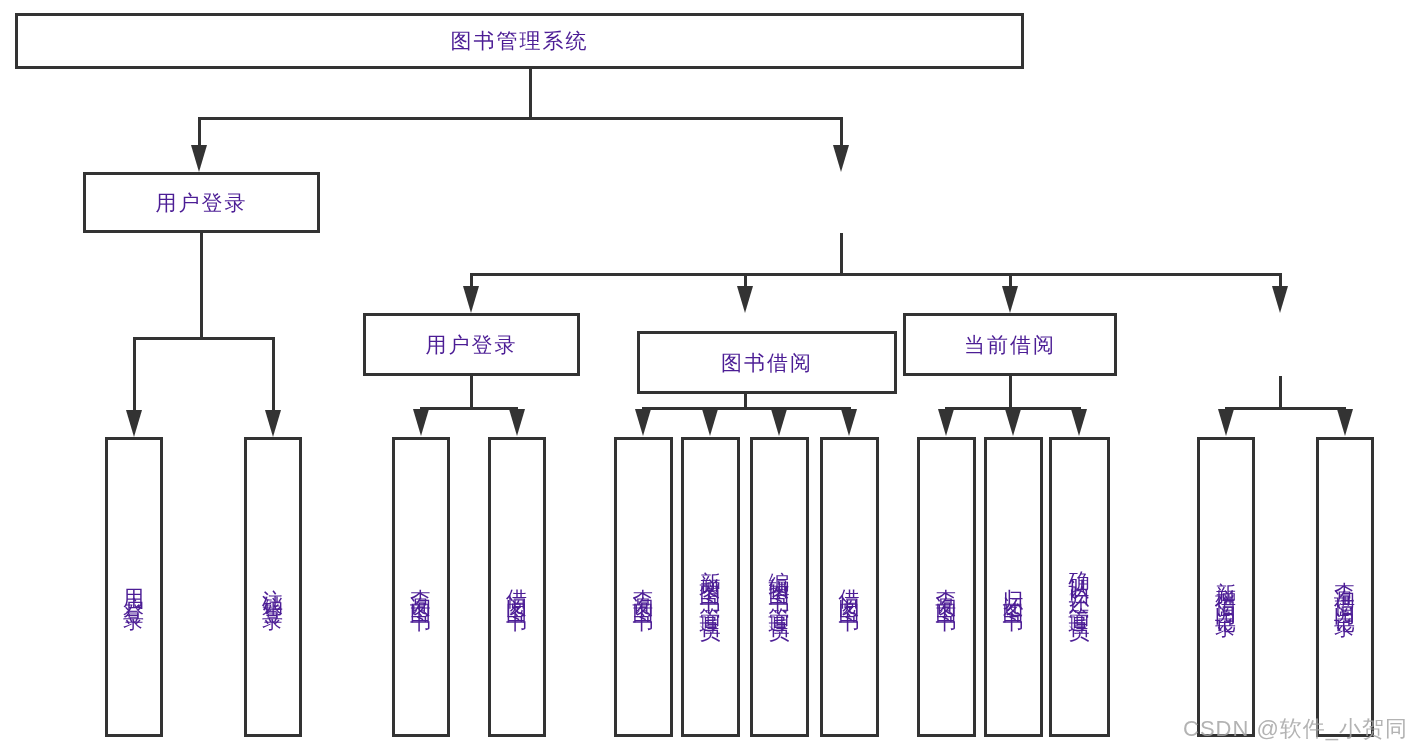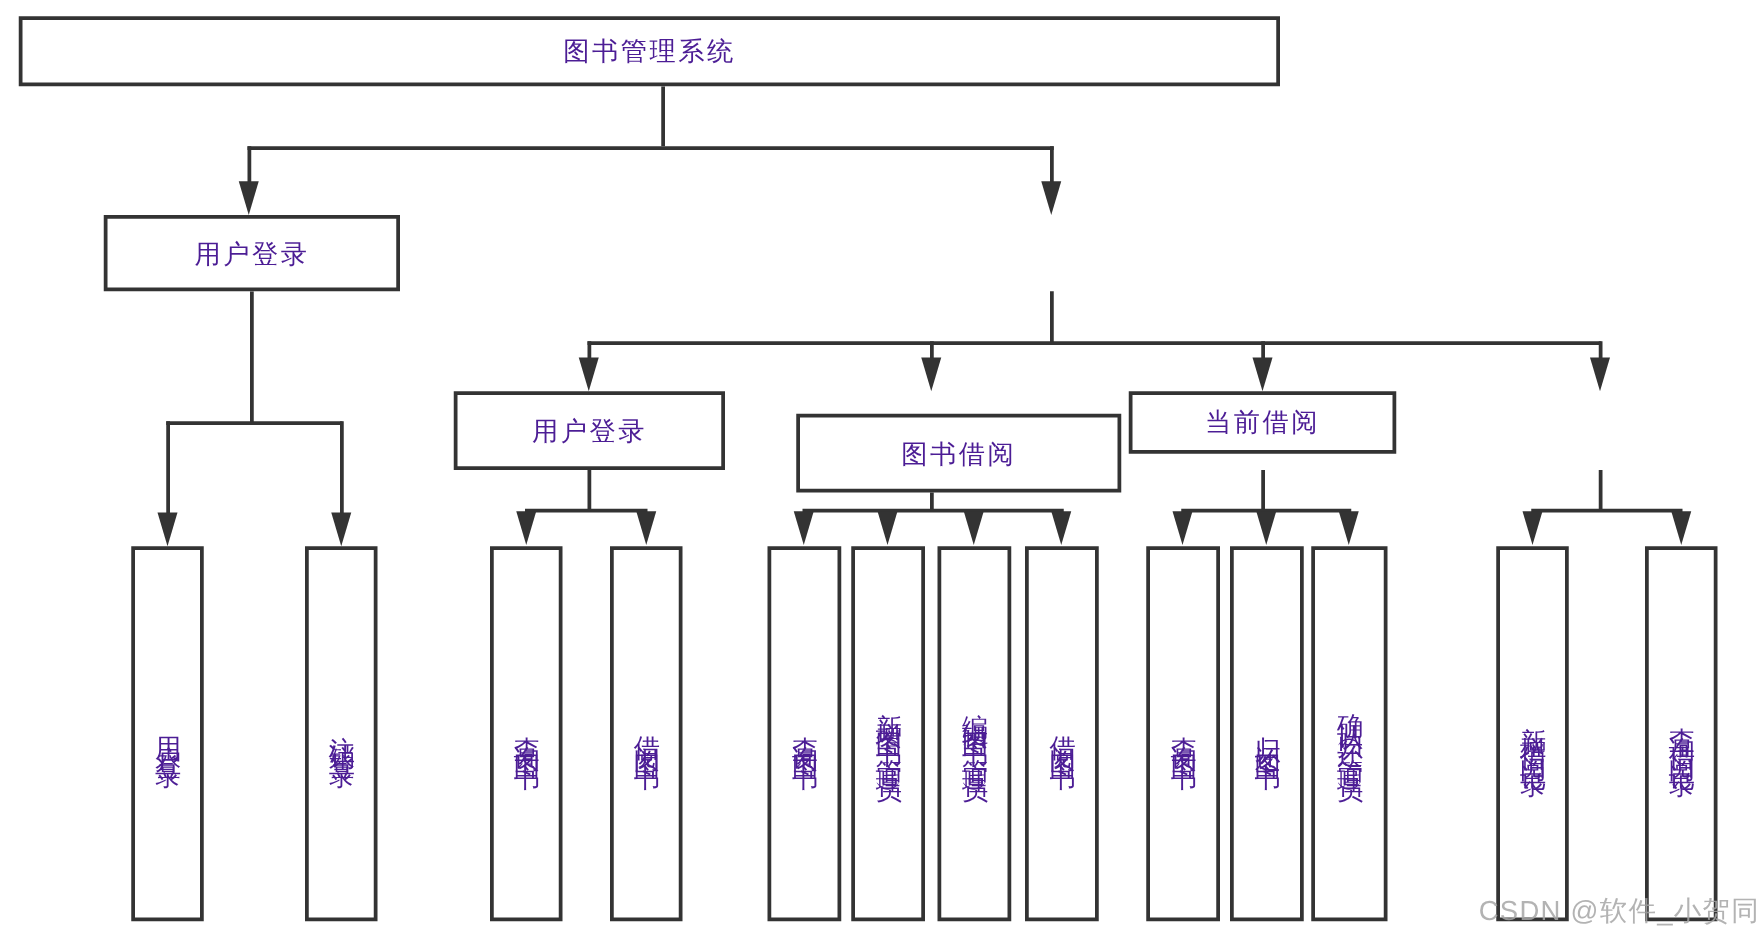--- a/index.html
+++ b/index.html
@@ -56,21 +56,21 @@
 <body>
 
 <div id="stage">
 
   <div class="box" style="left:15px;top:13px;width:1009px;height:56px;">图书管理系统</div>
 
   <div class="box" style="left:83px;top:172px;width:237px;height:61px;">用户登录</div>
 
   <div class="box" style="left:363px;top:313px;width:217px;height:63px;">用户登录</div>
   <div class="box" style="left:637px;top:331px;width:260px;height:63px;">图书借阅</div>
-  <div class="box" style="left:903px;top:313px;width:214px;height:50px;">当前借阅</div>
+  <div class="box" style="left:903px;top:313px;width:214px;height:63px;">当前借阅</div>
 
   <div class="box vbox" style="left:105px;top:437px;width:58px;height:300px;">用户登录</div>
   <div class="box vbox" style="left:244px;top:437px;width:58px;height:300px;">注销登录</div>
 
   <div class="box vbox" style="left:392px;top:437px;width:58px;height:300px;">查询图书</div>
   <div class="box vbox" style="left:488px;top:437px;width:58px;height:300px;">借阅图书</div>
 
   <div class="box vbox" style="left:614px;top:437px;width:59px;height:300px;">查询图书</div>
   <div class="box vbox" style="left:681px;top:437px;width:59px;height:300px;">新增图书（管理员）</div>
   <div class="box vbox" style="left:750px;top:437px;width:59px;height:300px;">编辑图书（管理员）</div>

